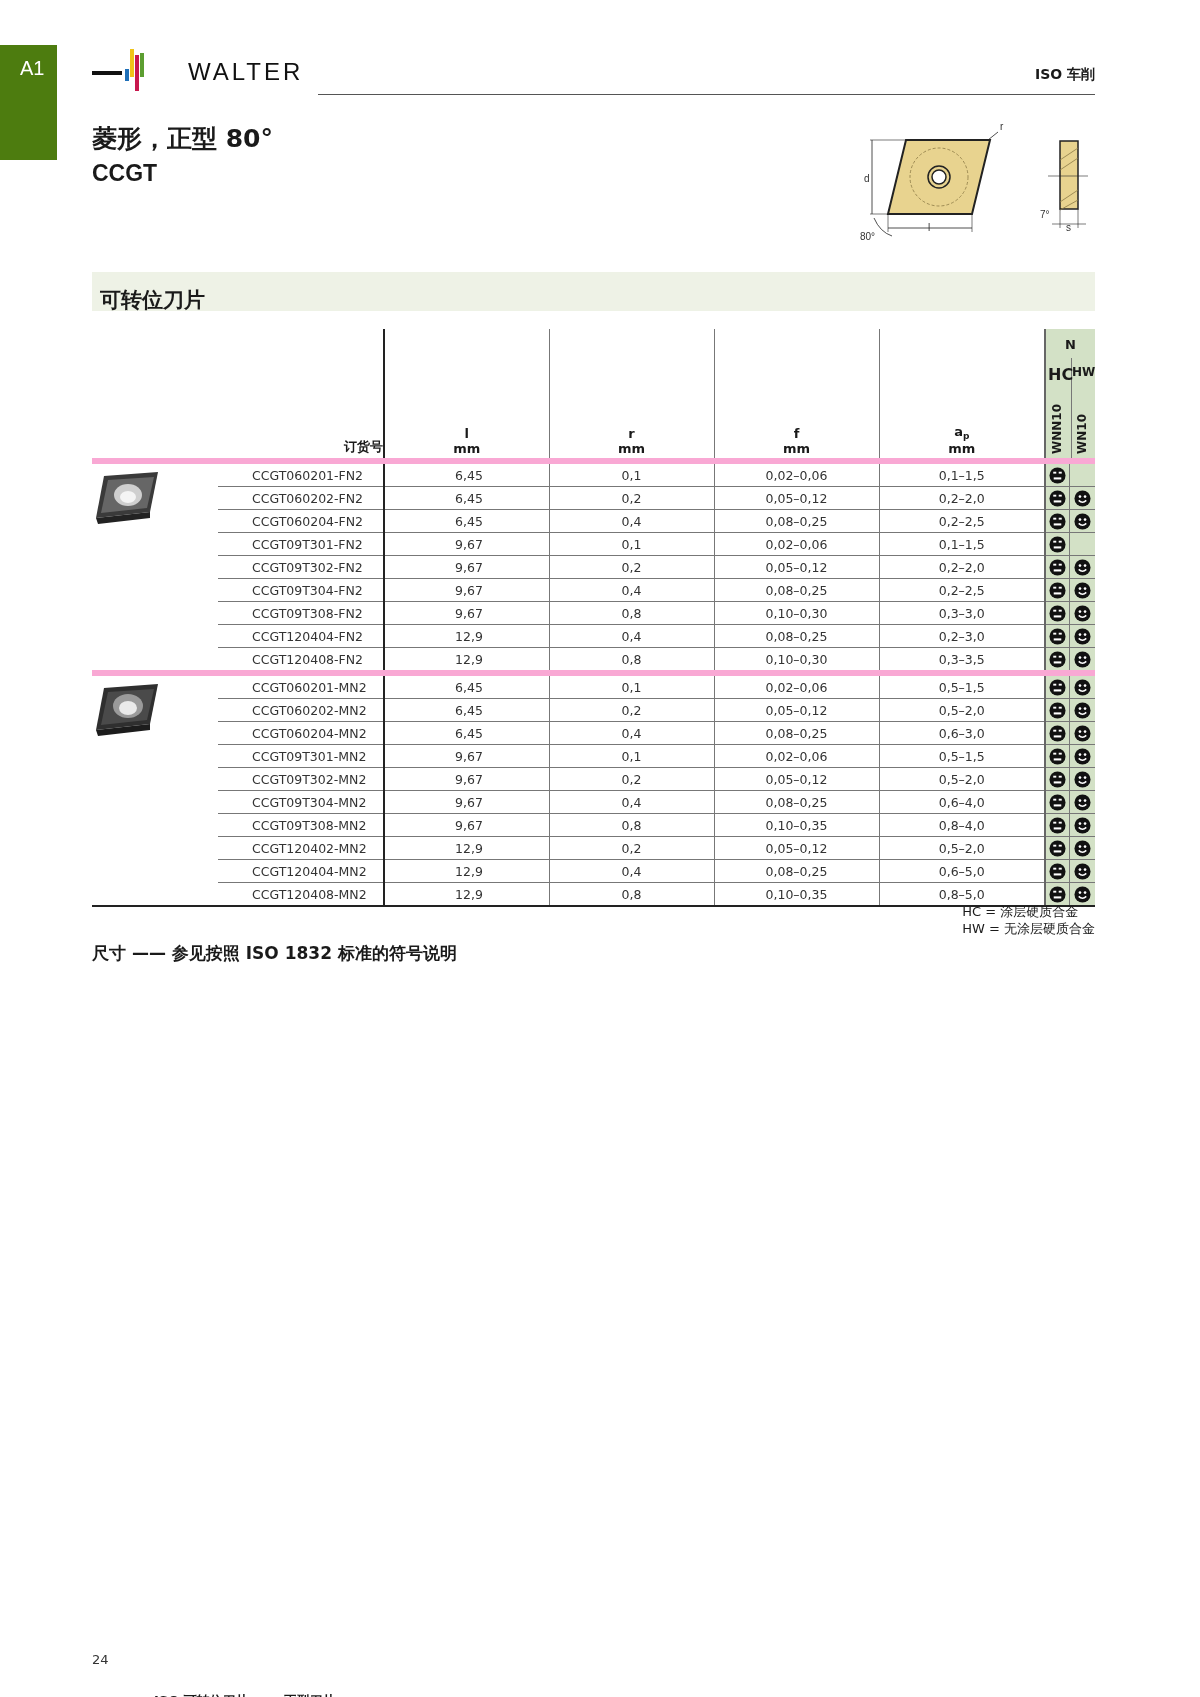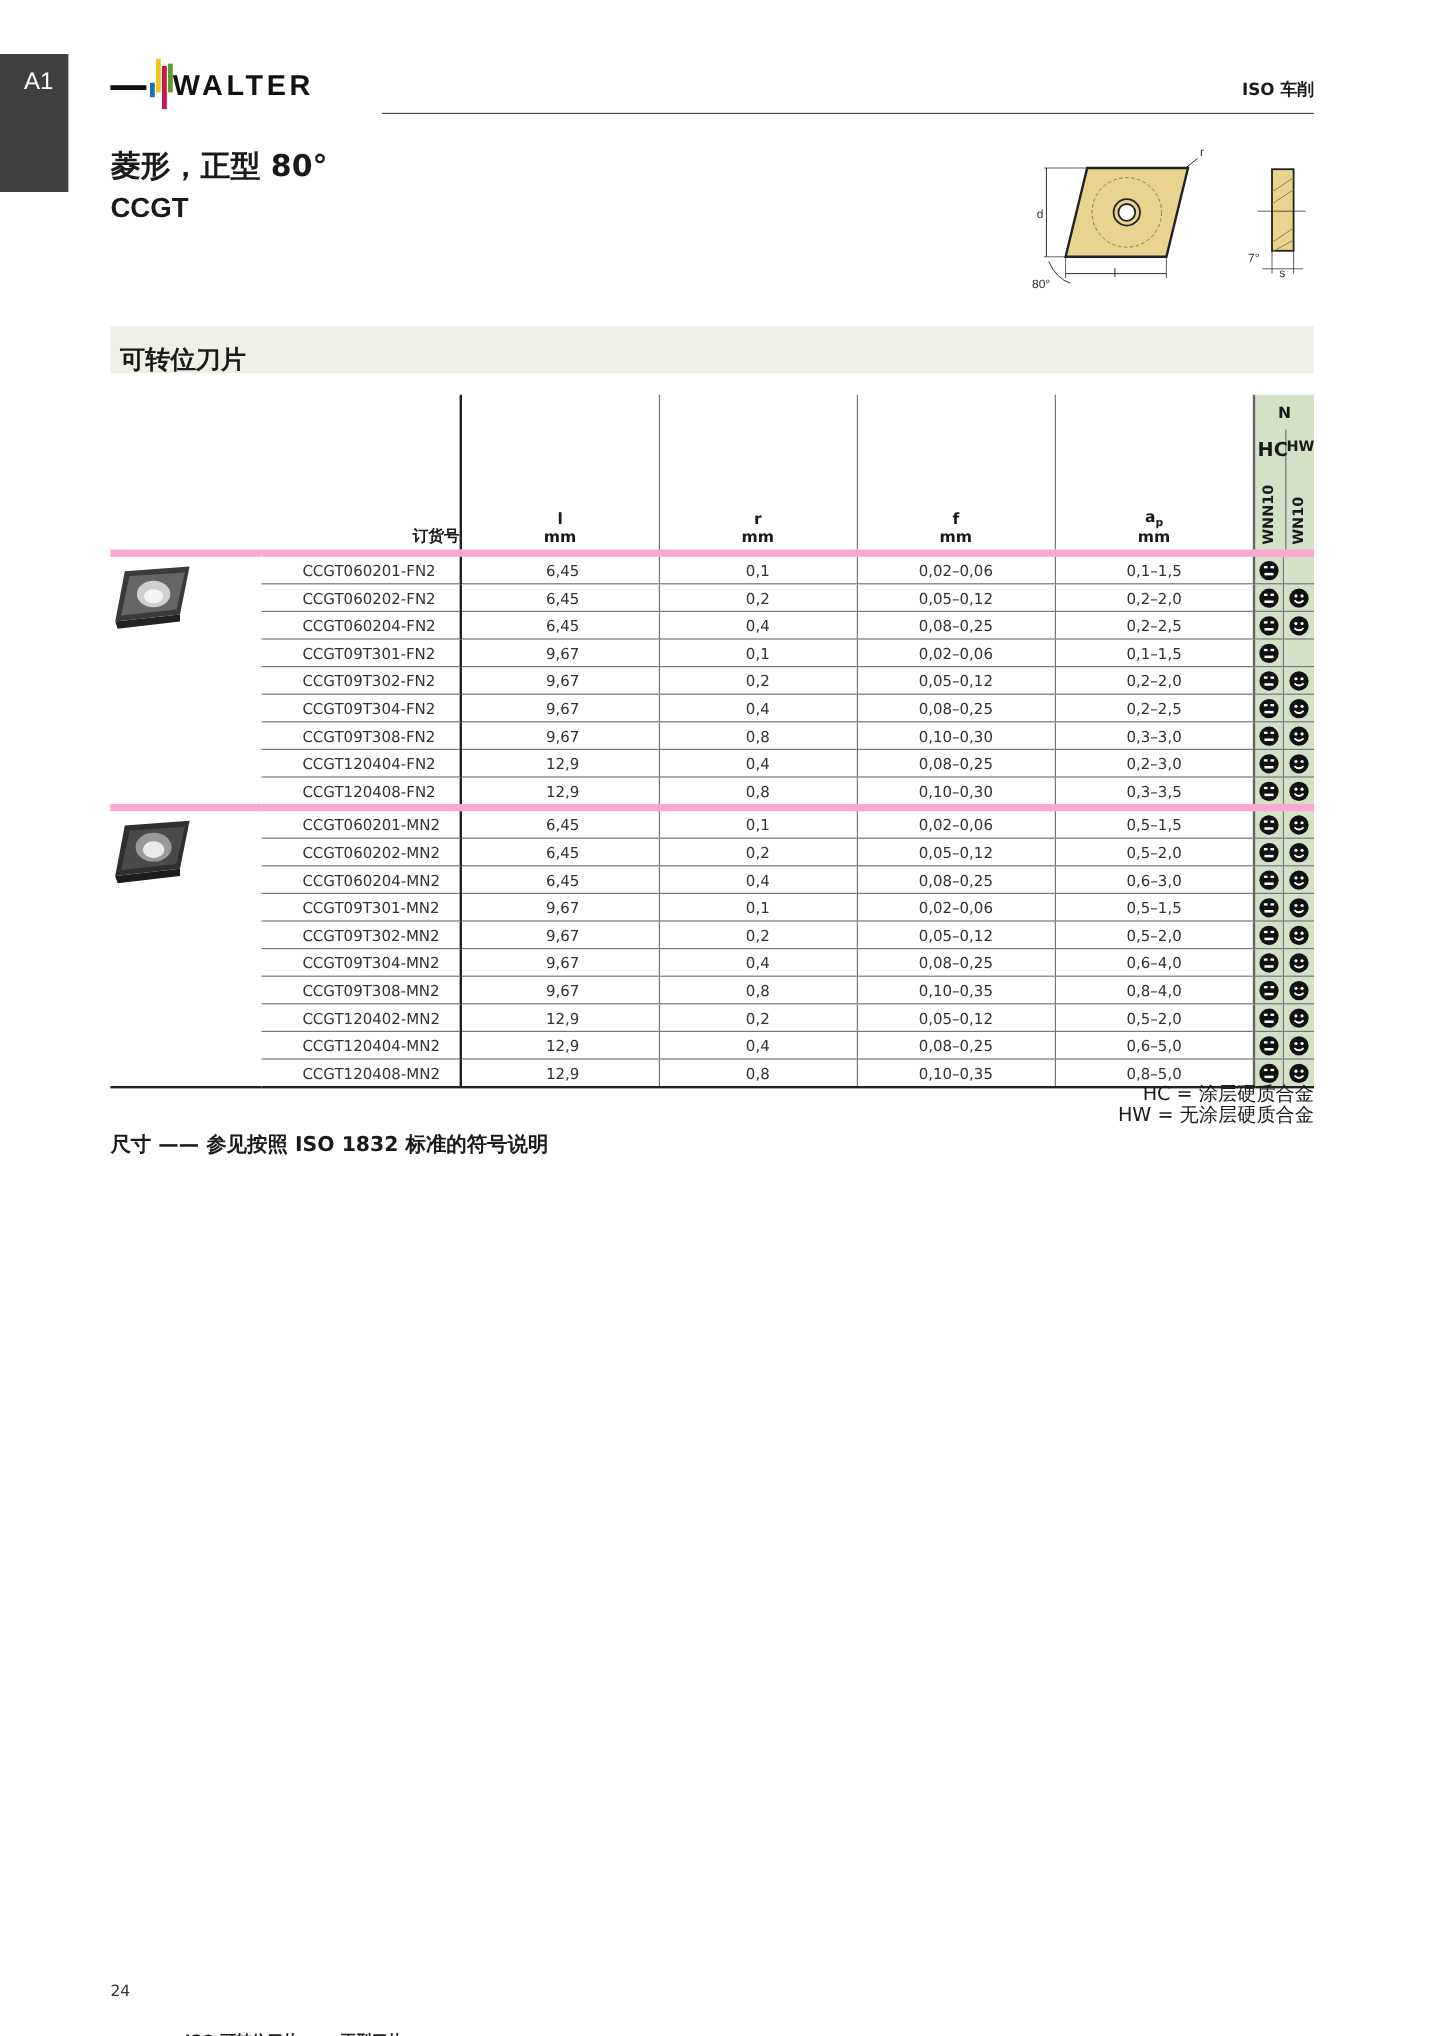--- a/index.html
+++ b/index.html
@@ -1,22 +1,22 @@
 <!DOCTYPE html>
 <html><head>
 <meta charset="utf-8">
 <style>
   html, body { margin:0; padding:0; background:#ffffff; }
   body { width:1200px; height:1697px; position:relative; font-family:"DejaVu Sans", sans-serif; color:#1a1a1a; overflow:hidden; }
-  .section-tab { position:absolute; left:0; top:45px; width:57px; height:115px; background:#404040; }
+  .section-tab { position:absolute; left:0; top:45px; width:57px; height:115px; background:#4d7c0f; }
   .section-tab span { position:absolute; left:20px; top:12px; color:#fff; font-size:20px; font-family:"Liberation Sans", sans-serif; }
   .logo { position:absolute; left:92px; top:45px; width:210px; height:45px; }
   .logo .dash { position:absolute; left:0; top:26px; width:30px; height:4px; background:#111; }
   .logo .bar { position:absolute; width:4px; }
-  .logo .word { position:absolute; left:52px; top:13px; font-family:"Liberation Sans", sans-serif; font-weight:bold; font-size:24px; letter-spacing:3px; color:#111; }
+  .logo .word { position:absolute; left:52px; top:13px; font-family:"Liberation Sans", sans-serif; font-weight:normal; font-size:24px; letter-spacing:3px; color:#111;padding-left:44px; }
   .header-rule { position:absolute; left:318px; top:94px; width:777px; height:1px; background:#555; }
   .header-cat { position:absolute; right:105px; top:66px; font-size:14px; font-weight:bold; }
   .title1 { position:absolute; left:92px; top:122px; font-size:25px; font-weight:bold; }
   .title2 { position:absolute; left:92px; top:160px; font-size:23px; font-weight:bold; font-family:"Liberation Sans", sans-serif; }
   .diagram { position:absolute; left:860px; top:120px; width:240px; height:125px; }
   .band { position:absolute; left:92px; top:272px; width:1003px; height:39px; background:#eef2e6; }
   .band span { position:absolute; left:8px; top:14px; font-size:21px; font-weight:bold; }
   table.inserts { position:absolute; left:92px; top:329px; width:1003px; border-collapse:collapse; font-size:12.5px; table-layout:fixed; }
   table.inserts th { font-weight:bold; font-size:13px; vertical-align:bottom; padding:0 0 2px 0; height:127px; }
   table.inserts td { height:22px; padding:0; border-top:1px solid #777; text-align:center; color:#333; }
@@ -27,21 +27,21 @@
   .vline-thick { border-left:2px solid #222; }
   .vline { border-left:1px solid #777; }
   .gcol { background:#d3e1c6; border-left:1px solid #777; width:22px; }
   .gcol-first { border-left:2px solid #666; }
   .num-left { text-align:left !important; padding-left:70px !important; }
   .face { display:inline-block; width:17px; height:17px; vertical-align:middle; }
   .gh { position:relative; height:127px; }
   .vert { position:absolute; bottom:4px; left:50%; transform-origin:left bottom; white-space:nowrap; font-size:12px; font-weight:bold; }
   .sub { font-size:9px; vertical-align:-3px; }
   .foot-left { position:absolute; left:92px; top:942px; font-size:17px; font-weight:bold; }
-  .foot-right { position:absolute; right:105px; top:903px; font-size:16px; text-align:right; line-height:17px; }
+  .foot-right { position:absolute; right:105px; top:903px; font-size:13px; text-align:left; line-height:17px; }
   .page-foot { position:absolute; left:92px; top:1652px; font-size:13px; }
   .page-foot .pn { color:#333; }
   .page-foot .ft { position:absolute; left:62px; top:0; font-weight:bold; white-space:nowrap;margin-top:40px; }
   .insert-img { width:70px; height:60px; margin-top:4px; }
 </style>
 </head>
 <body>
 
 <div class="section-tab">
   <span>A1</span>

